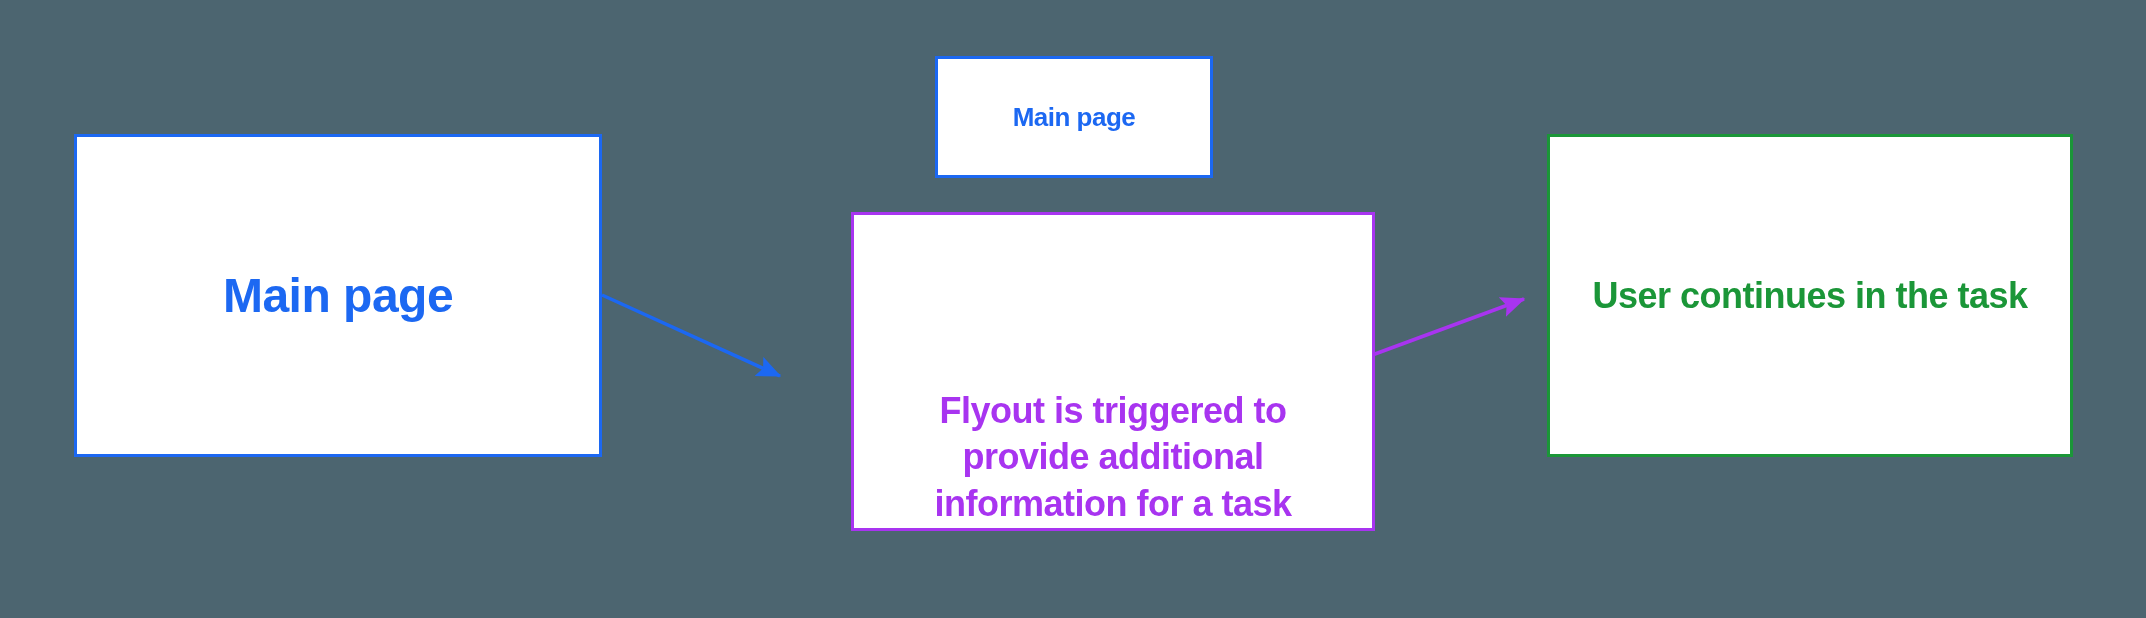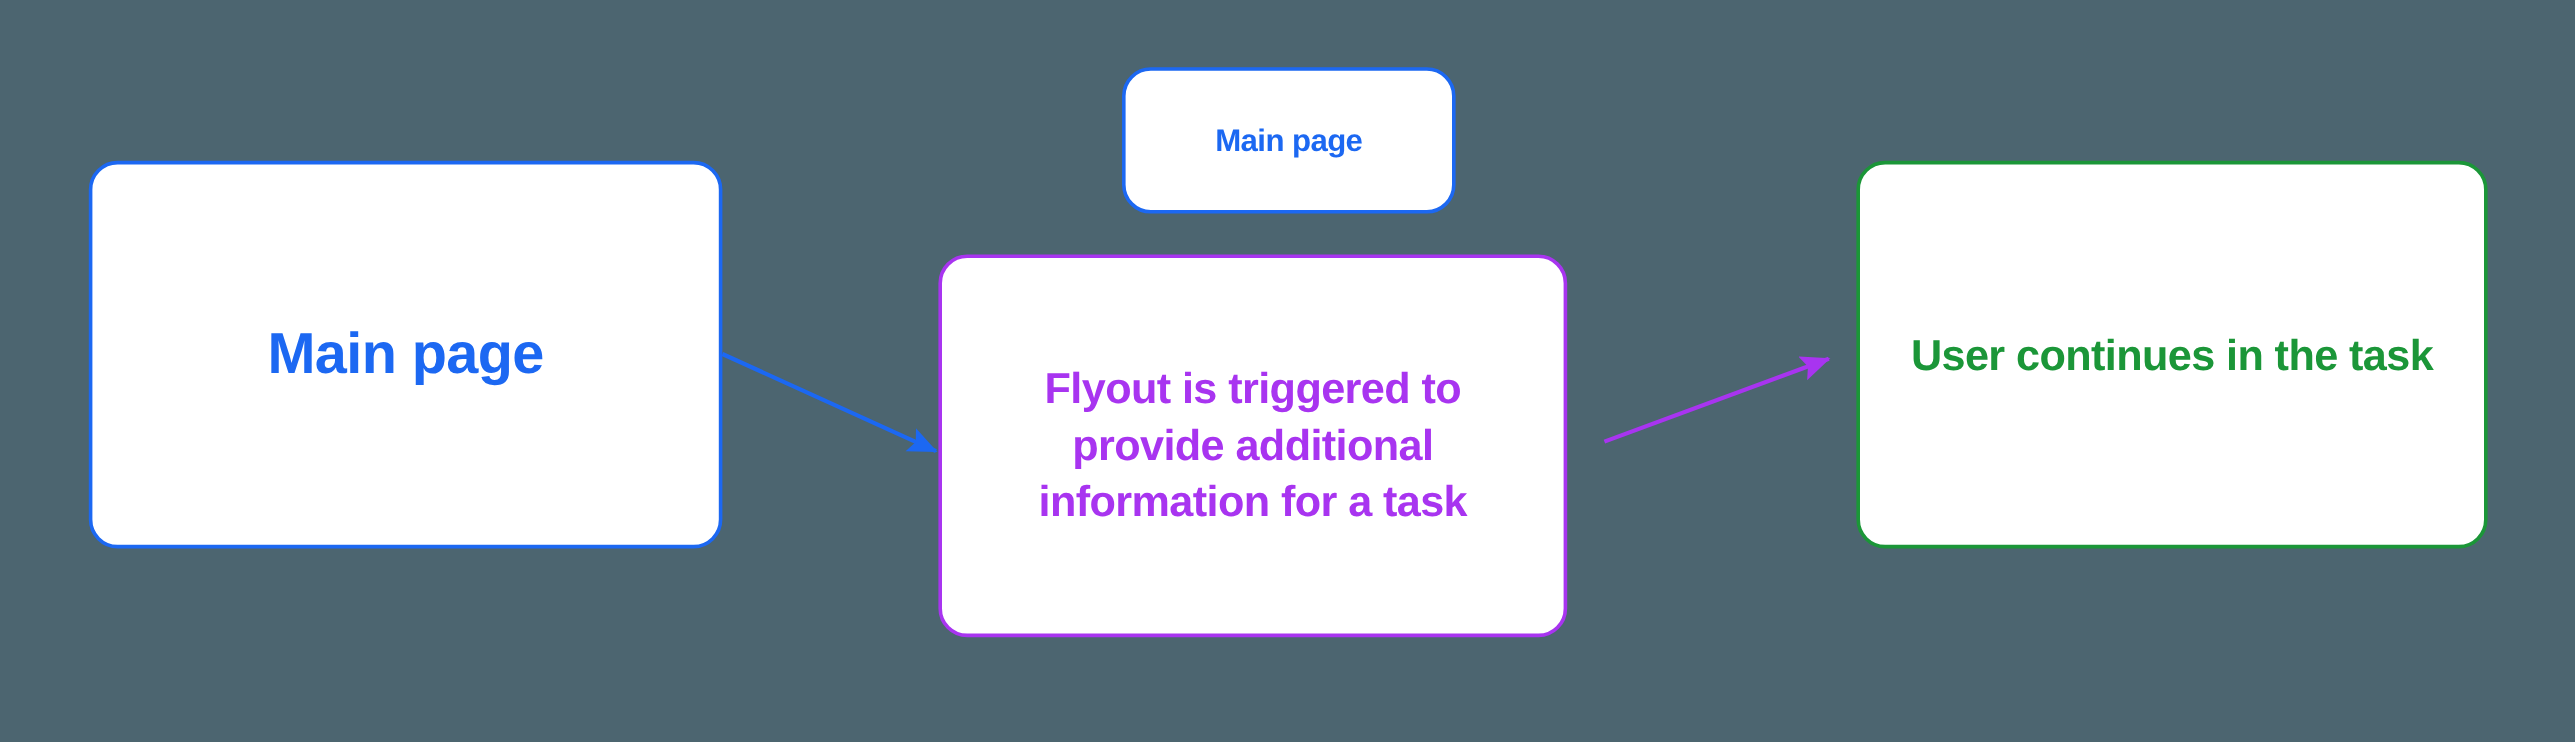--- a/index.html
+++ b/index.html
@@ -17,21 +17,21 @@
   .edges {
     position: absolute;
     left: 0; top: 0;
     width: 2146px; height: 618px;
     pointer-events: none;
   }
   .node {
     position: absolute;
     box-sizing: border-box;
     background: var(--box-fill, #FFFFFF);
-    border-radius: 24px;
+    border-radius: 0;
     display: flex;
     align-items: center;
     justify-content: center;
     text-align: center;
     font-weight: bold;
   }
   .node .label {
     white-space: pre-line;
     letter-spacing: -0.5px;
   }
@@ -43,26 +43,27 @@
     font-size: 48px;
   }
   .node-main-small {
     left: 935px; top: 56px;
     width: 278px; height: 122px;
     border: 3px solid var(--blue, #1C68F2);
     color: var(--blue, #1C68F2);
     font-size: 26px;
   }
   .node-flyout {
-    left: 782px; top: 212px;
+    left: 851px; top: 212px;
     width: 524px; height: 319px;
     border: 3px solid var(--purple, #A834F0);
     color: var(--purple, #A834F0);
     font-size: 36px;
     line-height: 1.3;
+    align-items: flex-end;
   }
   .node-continue {
     left: 1547px; top: 134px;
     width: 526px; height: 323px;
     border: 3px solid var(--green, #1B9638);
     color: var(--green, #1B9638);
     font-size: 36px;
   }
   .edge-blue   { stroke: var(--blue, #1C68F2);   stroke-width: 3.5; }
   .edge-purple { stroke: var(--purple, #A834F0); stroke-width: 3.5; }

